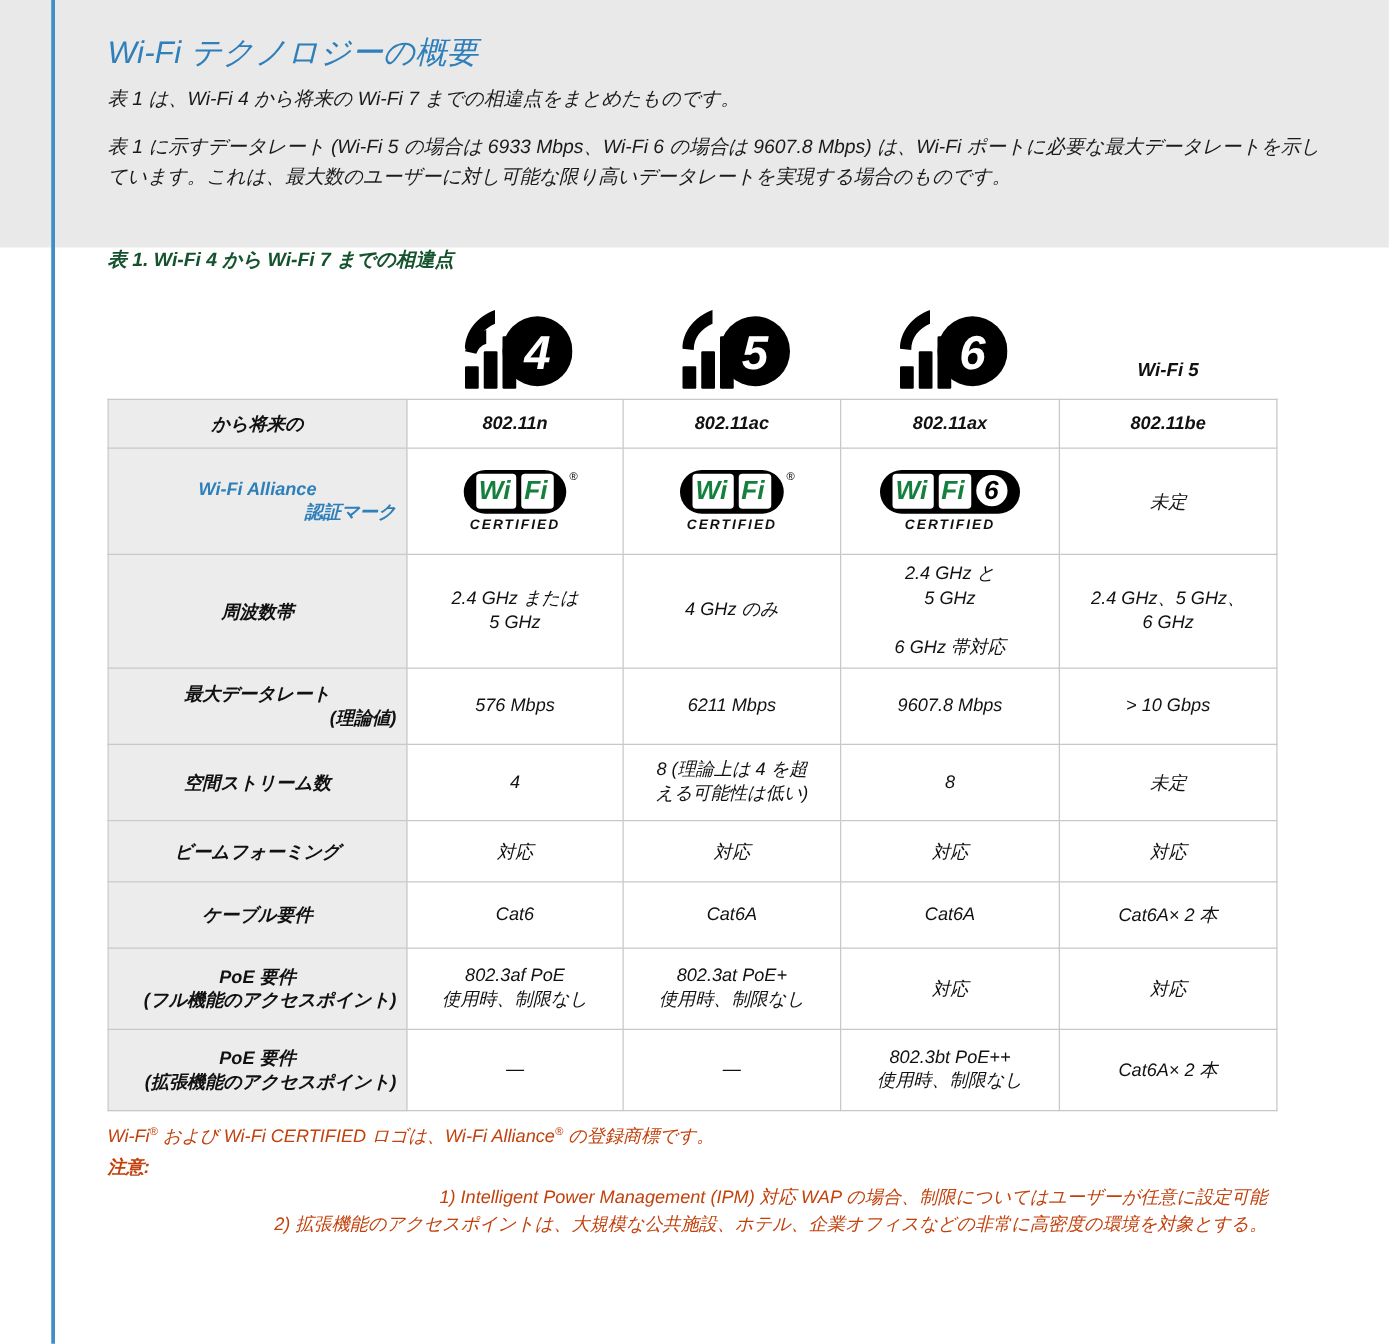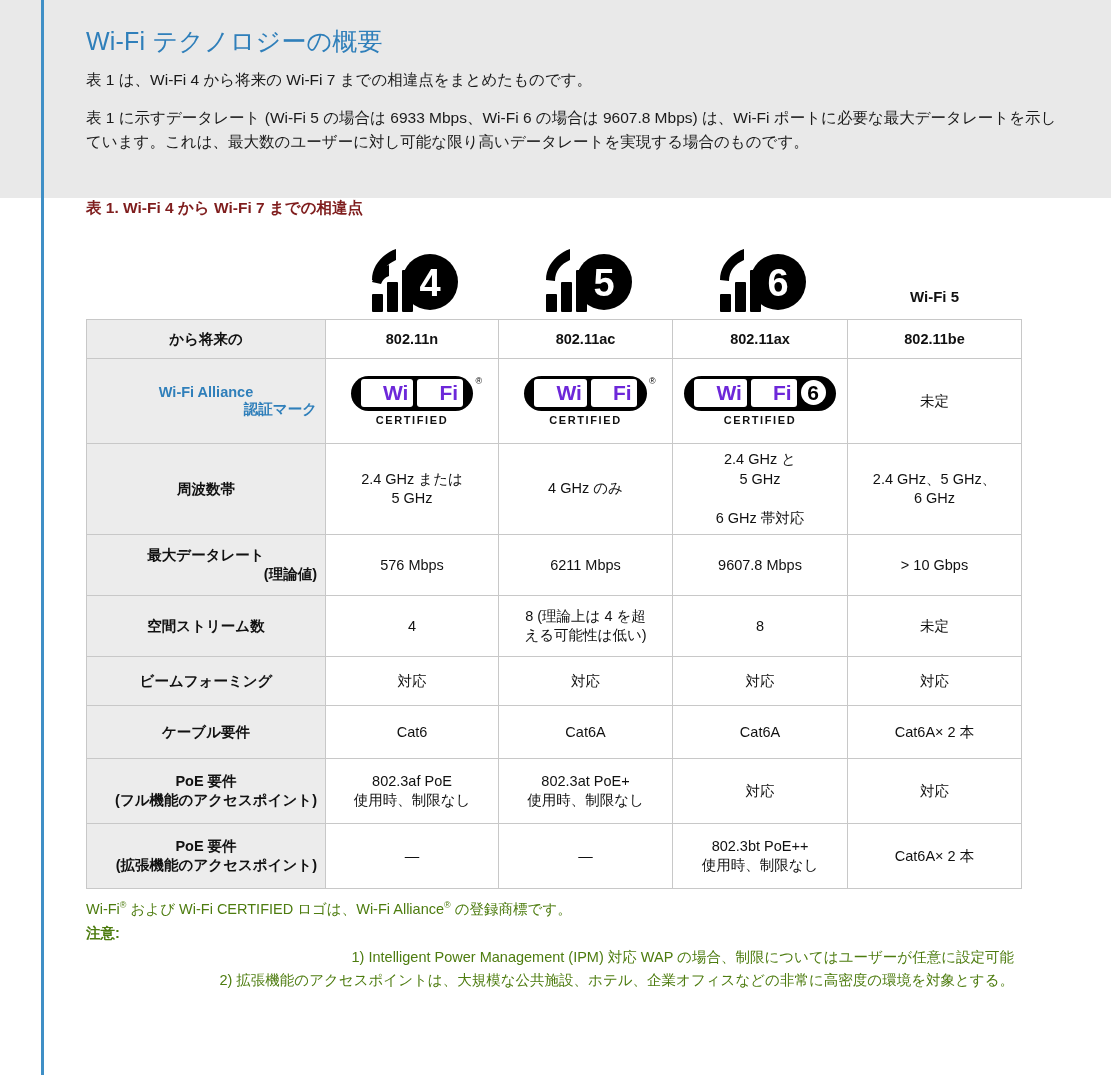--- a/index.html
+++ b/index.html
@@ -12,20 +12,21 @@
     background: #ffffff;
     font-family: "Liberation Sans", sans-serif;
     color: #1a1a1a;
     overflow: hidden;
   }
   .page {
     position: relative;
     width: 1111px;
     height: 835px;
     box-sizing: border-box;
+    font-style: italic;
   }
   
   .top-band {
     position: absolute;
     left: 0; top: 0;
     width: 1111px;
     height: 198px;
     background: #e9e9e9;
   }
   .left-rule {
@@ -60,21 +61,21 @@
     color: #1a1a1a;
   }
   p.intro.second {
     margin-top: 14px;
   }
   h2.table-title {
     font-size: 15.5px;
     font-weight: bold;
     margin: 0;
     padding-top: 44px;
-    color: #7f1d1d;
+    color: #14532d;
   }
 
   
   table.spec {
     border-collapse: collapse;
     margin-top: 14px;
     width: 935px;
     table-layout: fixed;
   }
   table.spec col.c0 { width: 239px; }
@@ -145,25 +146,25 @@
     color: #fff;
     border-radius: 22px;
     display: inline-flex;
     align-items: center;
     justify-content: center;
     padding: 3px 10px 4px 10px;
     position: relative;
   }
   .cert-pill .wi, .cert-pill .fi {
     background: #fff;
-    color: #6d28d9;
+    color: #15803d;
     font-weight: bold;
     font-size: 21px;
     line-height: 1;
-    padding: 3px 5px 4px 22px;
+    padding: 3px 5px 4px 2px;
     border-radius: 3px;
     font-family: "Liberation Sans", sans-serif;
   }
   .cert-pill .fi { margin-left: 4px; }
   .cert-pill .six {
     background: #fff;
     color: #000;
     font-weight: bold;
     font-size: 21px;
     line-height: 1;
@@ -188,21 +189,21 @@
     letter-spacing: 1.6px;
     margin-top: 2px;
     color: #111;
   }
 
   
   .notes {
     margin-top: 10px;
     font-size: 14.5px;
     line-height: 1.5;
-    color: #4d7c0f;
+    color: #c2410c;
     width: 940px;
   }
   .notes .trademark { margin: 0 0 2px 0; }
   .notes .caution { font-weight: bold; margin: 2px 0 2px 0; }
   .notes .note-item { margin: 1px 12px; text-align: right; }
   .notes .note-cont { margin: 0 0 0 22px; }
   sup { font-size: 9px; vertical-align: super; }
 </style>
 </head>
 <body>

